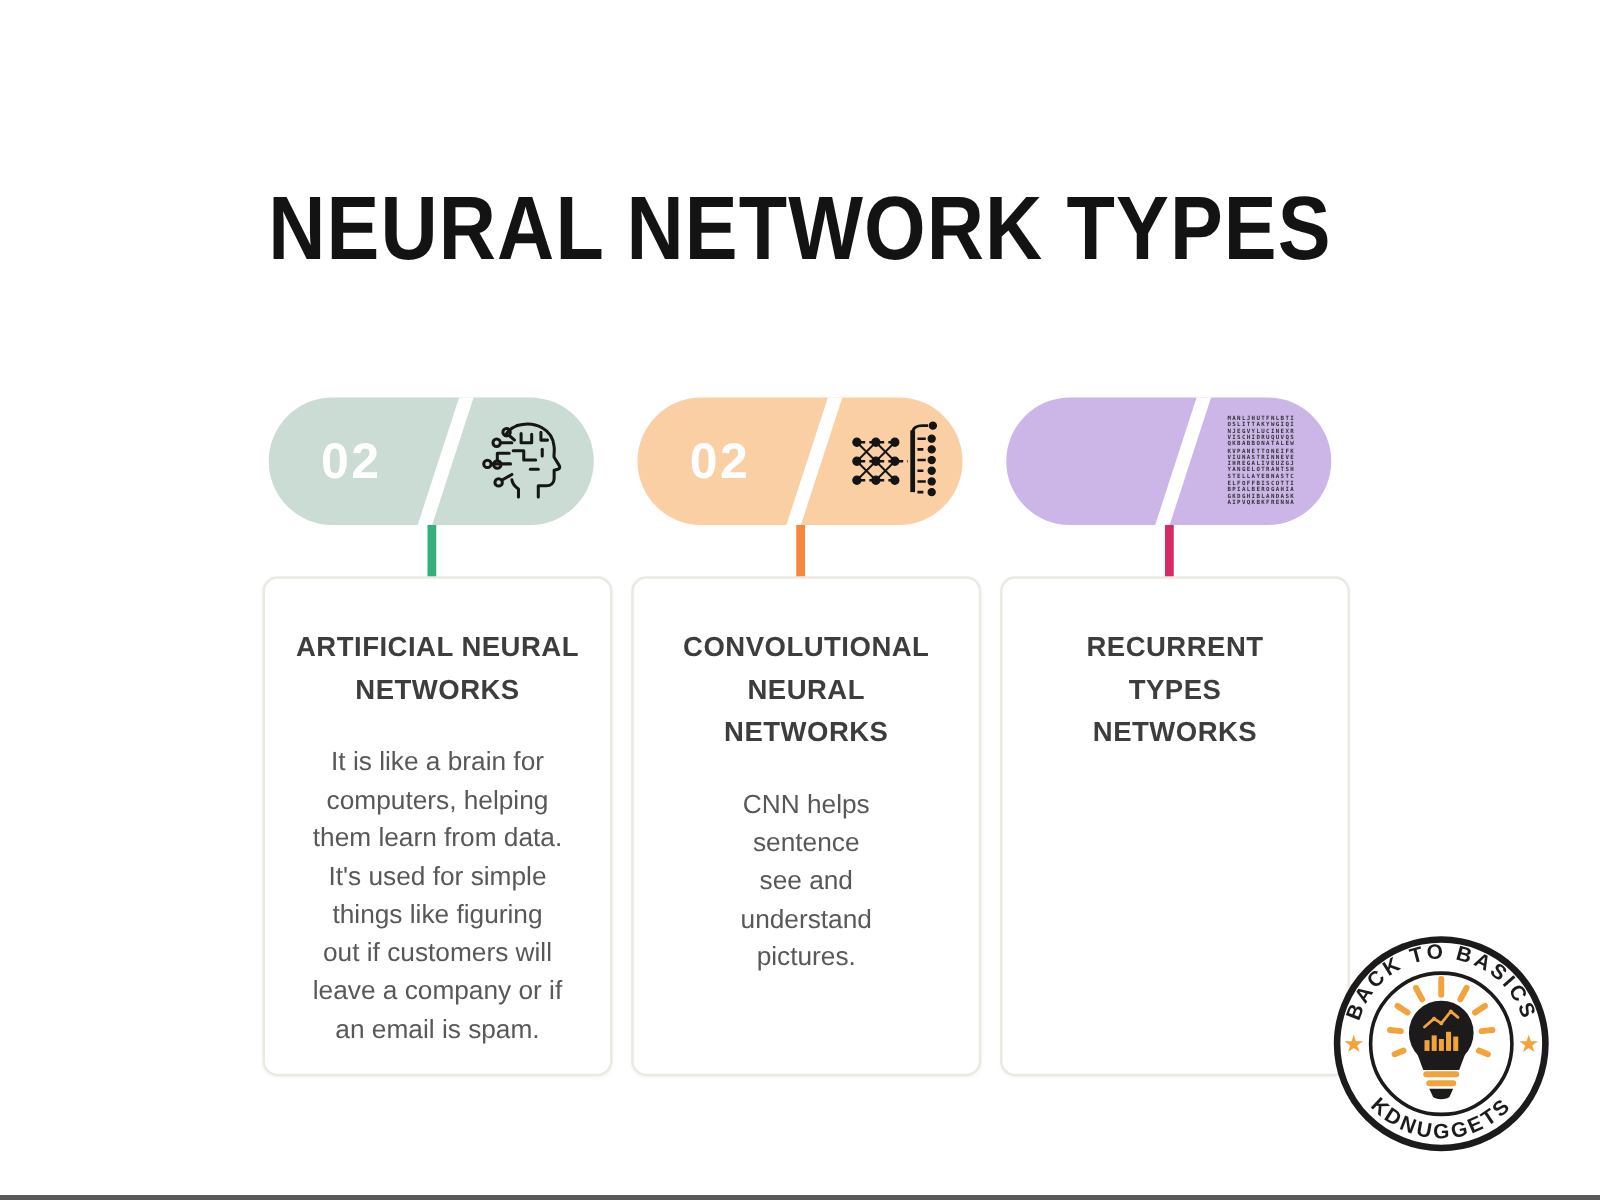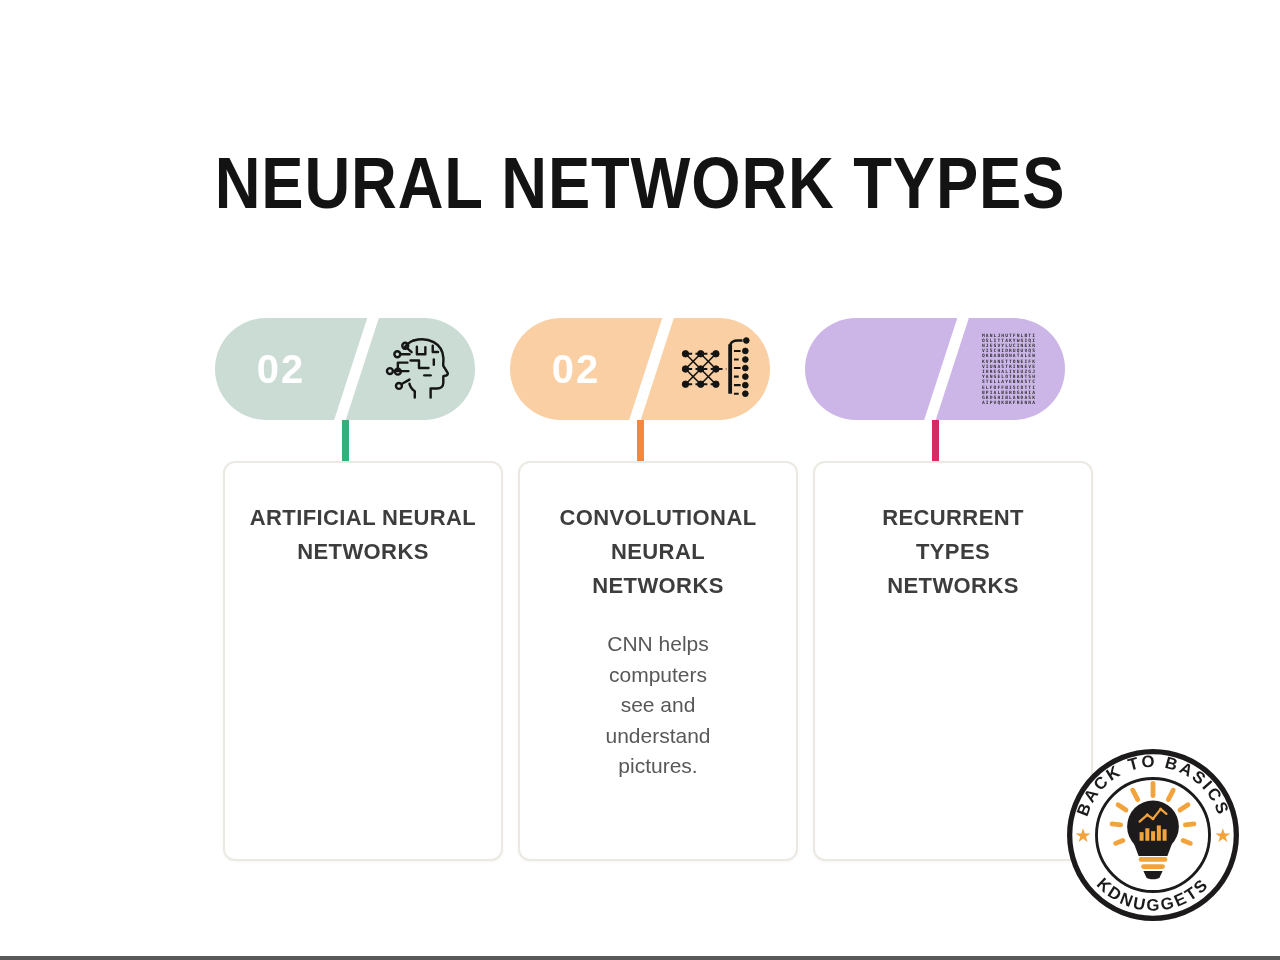--- a/index.html
+++ b/index.html
@@ -32,21 +32,21 @@
   }
   .pill-icon{
     position:absolute;left:148px;top:0;width:112px;height:102px;
     display:flex;align-items:center;justify-content:center;
   }
   .connector{
     position:absolute;top:402px;left:134.5px;width:7px;height:64px;
     border-radius:4px;background:var(--accent);z-index:1;
   }
   .card{
-    position:absolute;top:461px;left:16px;width:280px;height:400px;
+    position:absolute;top:461px;left:3px;width:280px;height:400px;
     box-sizing:border-box;background:#ffffff;
     border:2px solid #ece9e3;border-radius:12px;
     box-shadow:0 1px 3px rgba(0,0,0,0.04);
     text-align:center;z-index:1;
   }
   .card-heading{
     margin-top:38px;padding:0 10px;
     font-size:22px;line-height:34px;font-weight:bold;color:#3e3d3d;
     letter-spacing:0.4px;white-space:pre-line;
   }
@@ -95,20 +95,28 @@
             <circle cx="16" cy="51" r="2.8"></circle>
           <circle cx="22" cy="13" r="2.8"></circle>
             <path d="M24 15.5 L28 19"></path>
         </g>
       </svg>
     </div>
   </div>
   <div class="card">
     <div class="card-heading">ARTIFICIAL NEURAL
 NETWORKS</div>
+    <div class="card-body">It is like a brain for
+computers, helping
+them learn from data.
+It's used for simple
+things like figuring
+out if customers will
+leave a company or if
+an email is spam.</div>
   </div>
 </div>
 
 <div class="column col-1" style="--accent: #f6873b; --pill: #f9cfa3;">
   <div class="connector"></div>
   <div class="pill">
     <div class="pill-slash"></div>
     <div class="pill-number">02</div>
     <div class="pill-icon">
       <svg width="76" height="66" viewBox="0 0 80 66">
@@ -160,21 +168,21 @@
             <circle cx="73" cy="59" r="3"></circle>
         </g>
       </svg>
     </div>
   </div>
   <div class="card">
     <div class="card-heading">CONVOLUTIONAL
 NEURAL
 NETWORKS</div>
     <div class="card-body">CNN helps
-computers
+sentence
 see and
 understand
 pictures.</div>
   </div>
 </div>
 
 <div class="column col-2" style="--accent: #d62a63; --pill: #ccb6e7;">
   <div class="connector"></div>
   <div class="pill">
     <div class="pill-slash"></div>

